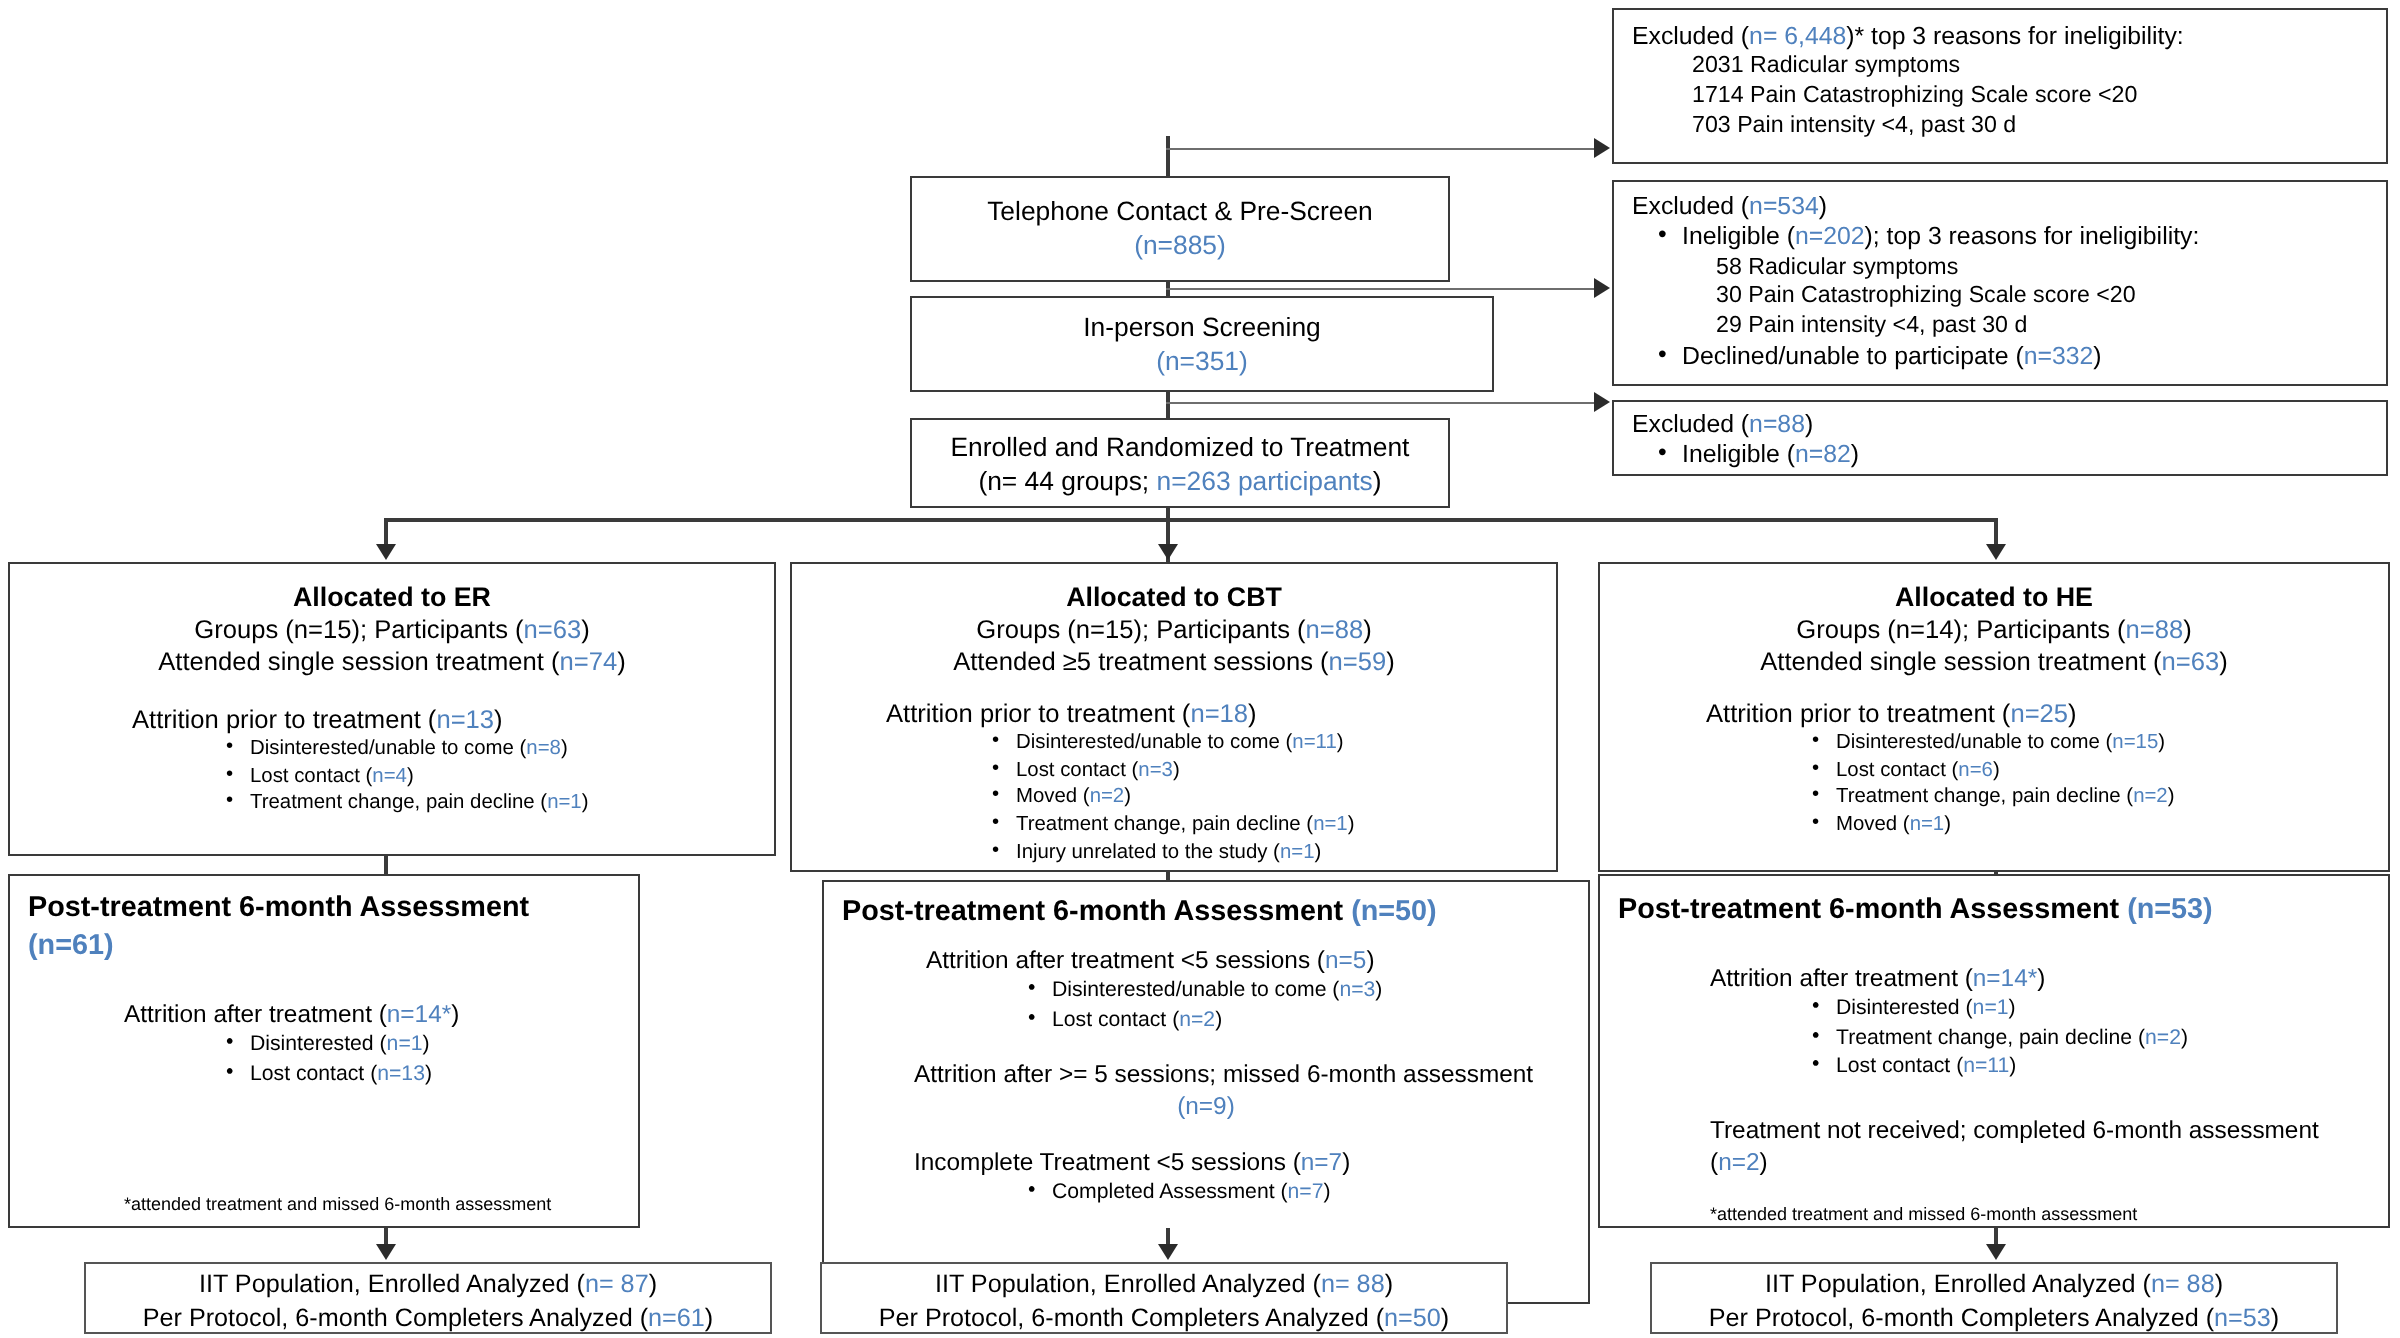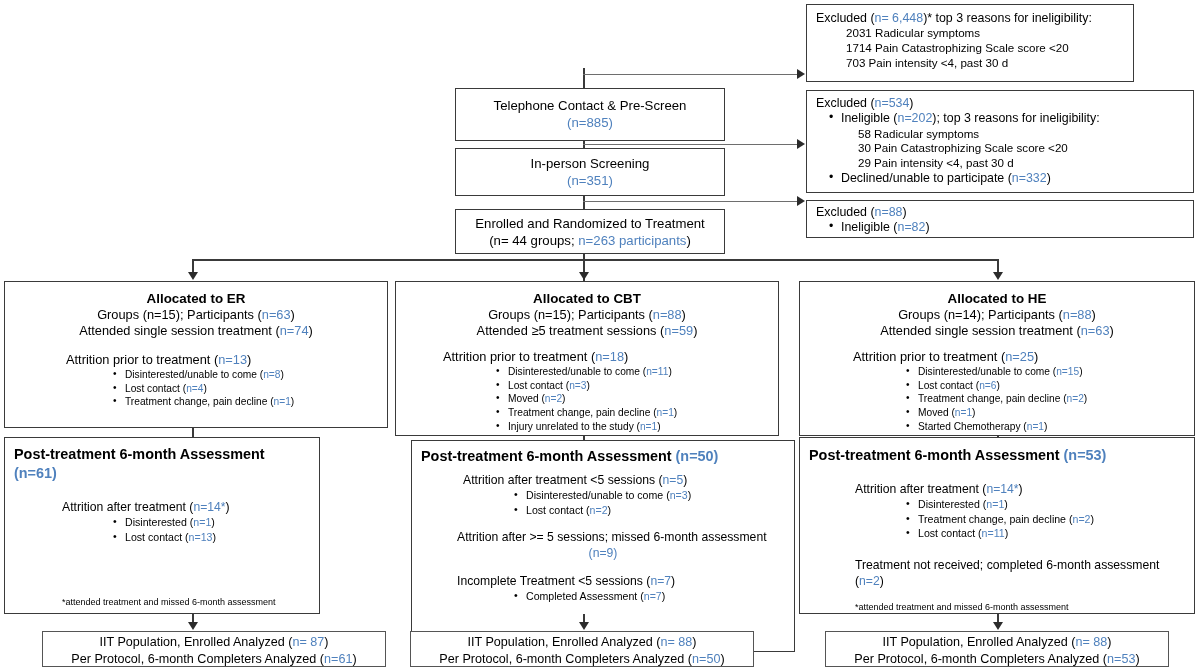--- a/index.html
+++ b/index.html
@@ -68,37 +68,37 @@
 <div id="canvas">
 
 
   <div class="box" style="left:455px;top:88px;width:270px;height:53px;">
     <div class="pad ctr t-hdr" style="padding-top:8px;">
       <div>Telephone Contact &amp; Pre-Screen</div>
       <div class="blue">(n=885)</div>
     </div>
   </div>
 
-  <div class="box" style="left:455px;top:148px;width:270px;height:48px;">
+  <div class="box" style="left:455px;top:148px;width:292px;height:48px;">
     <div class="pad ctr t-hdr" style="padding-top:6px;">
       <div>In-person Screening</div>
       <div class="blue">(n=351)</div>
     </div>
   </div>
 
   <div class="box" style="left:455px;top:209px;width:270px;height:45px;">
     <div class="pad ctr t-hdr" style="padding-top:5px;">
       <div>Enrolled and Randomized to Treatment</div>
       <div>
         <span>(n= 44 groups; </span><span class="blue">n=263 participants</span><span>)</span>
       </div>
     </div>
   </div>
 
-  <div class="box" style="left:806px;top:4px;width:328px;height:78px;">
+  <div class="box" style="left:806px;top:4px;width:388px;height:78px;">
     <div class="pad lft t-excl" style="padding-top:6px;">
       <div>
         <span>Excluded  (</span><span class="blue">n= 6,448</span><span>)* top 3 reasons for ineligibility:</span>
       </div>
       <div class="indent1 t-excl-sub">
         <div>2031 Radicular symptoms</div>
         <div>1714 Pain Catastrophizing Scale score &lt;20</div>
         <div>703 Pain intensity &lt;4, past 30 d</div>
       </div>
     </div>
@@ -218,21 +218,20 @@
       </div>
       <div class="gap9"></div>
       <div class="lft t-alloc" style="padding-left:44px;">
         <span>Attrition prior to treatment (</span><span class="blue">n=25</span><span>)</span>
       </div>
       <ul class="bullet-list t-alloc-sub" style="padding-left:96px;">
         <li><span>Disinterested/unable  to come (</span><span class="blue">n=15</span><span>)</span></li>
         <li><span>Lost contact (</span><span class="blue">n=6</span><span>)</span></li>
         <li><span>Treatment  change, pain decline (</span><span class="blue">n=2</span><span>)</span></li>
         <li><span>Moved  (</span><span class="blue">n=1</span><span>)</span></li>
-        <li><span>Started Chemotherapy (</span><span class="blue">n=1</span><span>)</span></li>
       </ul>
     </div>
   </div>
 
   <div class="vline" style="left:192px;top:428px;height:9px;"></div>
   <div class="vline" style="left:583px;top:436px;height:4px;"></div>
   <div class="vline" style="left:997px;top:436px;height:4px;"></div>
 
   <div class="box" style="left:4px;top:437px;width:316px;height:177px;">
     <div class="pad" style="padding-top:7px;">

